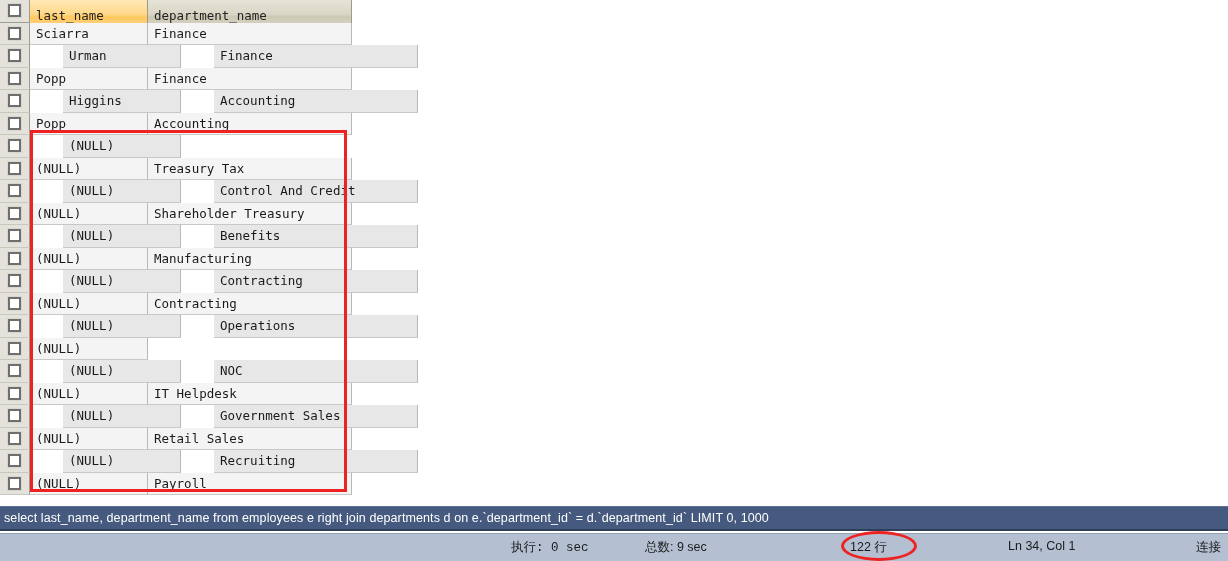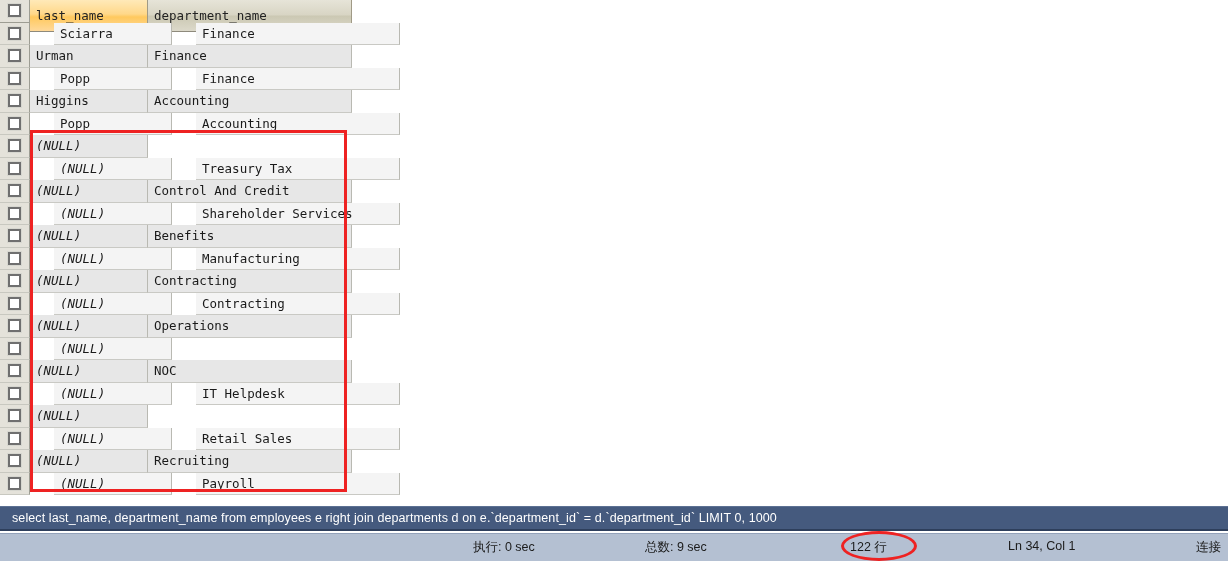--- a/index.html
+++ b/index.html
@@ -47,43 +47,43 @@
     font-size: 12.5px;
     color: #1a1a1a;
     border-right: 1px solid #b9b9b2;
     border-bottom: 1px solid #c9c9c4;
     white-space: nowrap;
     overflow: hidden;
   }
   .c-name { width: 118px; min-width: 118px; }
   .c-dept { width: 204px; min-width: 204px; }
 
-  .row-even .cell { background: #f4f4f4; margin-left: 24px; }
-  .row-odd  .cell { background: #e7e7e7; }
+  .row-even .cell { background: #f4f4f4; }
+  .row-odd  .cell { background: #e7e7e7; margin-left: 33px; }
 
   .hdr-cell {
     box-sizing: border-box;
     display: flex; align-items: center;
     padding-left: 6px;
     font-family: "DejaVu Sans Mono", "Liberation Mono", monospace;
     font-size: 12.5px;
     color: #222;
     height: 32px;
     border-right: 1px solid #a09a86;
     border-bottom: 1px solid #8e8a7c;
     white-space: nowrap;
   }
   .hdr-sel {
     background: linear-gradient(to bottom, #ffe9b8 0%, #ffd88a 45%, #ffc95e 55%, #ffd99a 100%);
   }
   .hdr-norm {
     background: linear-gradient(to bottom, #e6e4d8 0%, #d8d5c4 48%, #cbc8b3 52%, #dcd9ca 100%);
   }
 
-  .null-val { font-style: italic; }
+  .null-val { }
 
   
   .annot-rect {
     position: absolute;
     left: 30px; top: 130px;
     width: 317px; height: 362px;
     border: 3px solid #ee2222;
     box-sizing: border-box;
     pointer-events: none;
   }
@@ -97,42 +97,42 @@
     border-top: 1px solid #5d7193;
     border-bottom: 2px solid #2e3f5c;
     display: flex; align-items: center;
     box-sizing: border-box;
   }
   .sql-text {
     color: #ffffff;
     font-size: 12.5px;
     font-family: "Liberation Sans", sans-serif;
     white-space: nowrap;
-    padding-left: 12px;
+    padding-left: 4px;
     letter-spacing: 0.1px;
   }
 
   
   .status-bar {
     position: absolute;
     left: 0; top: 533px;
     width: 1228px; height: 28px;
     background: #b4c0d2;
     border-top: 1px solid #93a2ba;
     box-sizing: border-box;
   }
   .st-item {
     position: absolute;
     top: 5px;
     font-size: 12.5px;
     color: #1b1b1b;
     font-family: "Liberation Sans", sans-serif;
     white-space: nowrap;
   }
-  #st-exec  { left: 473px; }
+  #st-exec  { left: 511px; font-family: Liberation Mono, monospace; }
   #st-total { left: 645px; }
   #st-rows  { left: 850px; }
   #st-lncol { left: 1008px; }
   #st-conn  { left: 1196px; }
 
   .annot-ellipse {
     position: absolute;
     left: 841px; top: 531px;
     width: 76px; height: 30px;
     border: 3px solid #ee2222;
@@ -209,21 +209,21 @@
             <div class="cbox"></div>
           </div>
           <div class="cell c-name null-val">(NULL)</div>
           <div class="cell c-dept">Control And Credit</div>
         </div>
         <div class="grid-row row-even">
           <div class="cb-cell">
             <div class="cbox"></div>
           </div>
           <div class="cell c-name null-val">(NULL)</div>
-          <div class="cell c-dept">Shareholder Services</div>
+          <div class="cell c-dept">Shareholder Treasury</div>
         </div>
         <div class="grid-row row-odd">
           <div class="cb-cell">
             <div class="cbox"></div>
           </div>
           <div class="cell c-name null-val">(NULL)</div>
           <div class="cell c-dept">Benefits</div>
         </div>
         <div class="grid-row row-even">
           <div class="cb-cell">
@@ -271,20 +271,21 @@
             <div class="cbox"></div>
           </div>
           <div class="cell c-name null-val">(NULL)</div>
           <div class="cell c-dept">IT Helpdesk</div>
         </div>
         <div class="grid-row row-odd">
           <div class="cb-cell">
             <div class="cbox"></div>
           </div>
           <div class="cell c-name null-val">(NULL)</div>
+          <div class="cell c-dept">Government Sales</div>
         </div>
         <div class="grid-row row-even">
           <div class="cb-cell">
             <div class="cbox"></div>
           </div>
           <div class="cell c-name null-val">(NULL)</div>
           <div class="cell c-dept">Retail Sales</div>
         </div>
         <div class="grid-row row-odd">
           <div class="cb-cell">

